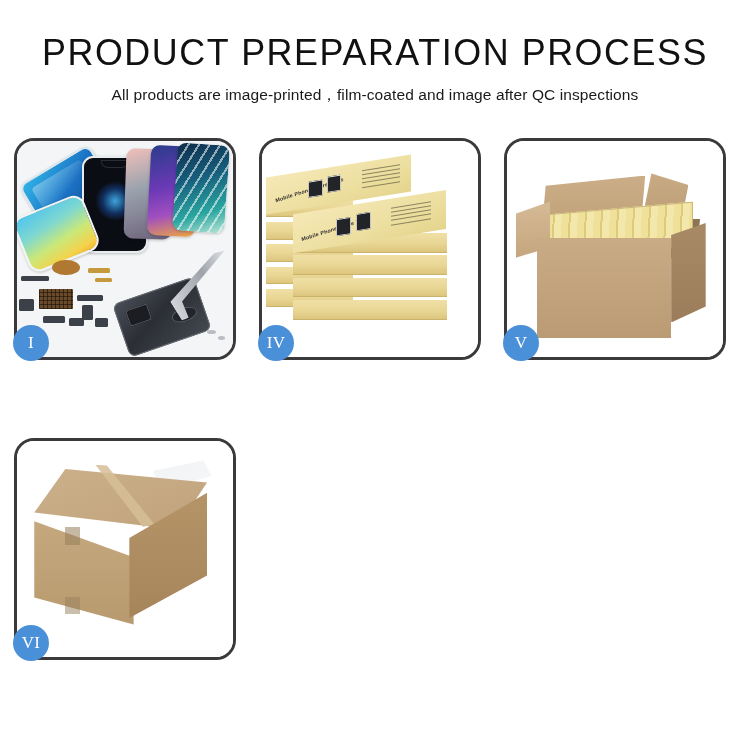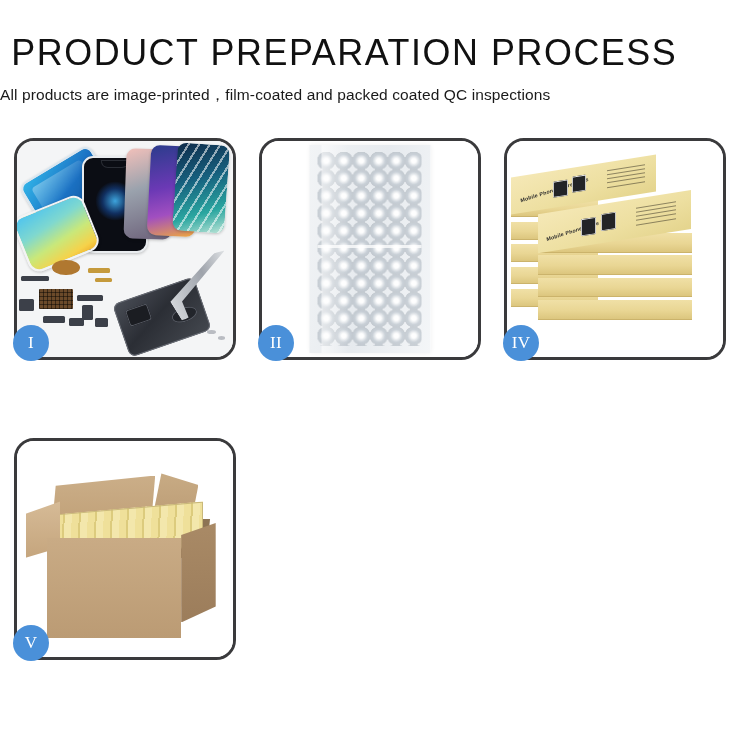--- a/index.html
+++ b/index.html
@@ -17,20 +17,21 @@
     position: relative;
     width: 750px;
     height: 750px;
   }
 
   
   .header {
     position: absolute;
     top: 0; left: 0;
     width: 750px;
+    text-align: center;
   }
   .title {
     margin: 0;
     padding-top: 34px;
     font-size: 37px;
     font-weight: 500;
     letter-spacing: 1.6px;
     color: #111111;
     line-height: 1.05;
     white-space: nowrap;
@@ -373,21 +374,21 @@
     clip-path: polygon(10% 30%, 88% 0%, 100% 46%, 22% 84%);
   }
 </style>
 </head>
 <body>
 
 <div class="page">
 
   <div class="header">
     <h1 class="title">PRODUCT PREPARATION PROCESS</h1>
-    <p class="subtitle">All products are image-printed，film-coated and packed coated QC inspections</p>
+    <p class="subtitle">All products are image-printed，film-coated and image after QC inspections</p>
   </div>
 
   <div class="grid">
 
     <div class="panel tinted">
       <div class="stage">
         <div class="p1-phones">
           <div class="ph ph-a"></div>
           <div class="ph ph-b"></div>
           <div class="ph ph-c"></div>
@@ -410,30 +411,20 @@
           <div class="pt" style="left:36%;top:62%;width:6%;height:9%;"></div>
           <div class="pt light" style="left:88%;top:74%;width:4%;height:4%;border-radius:50%;"></div>
           <div class="pt light" style="left:93%;top:80%;width:3.5%;height:3.5%;border-radius:50%;"></div>
           <div class="backhousing"></div>
           <div class="tweezer"></div>
         </div>
       </div>
       <div class="badge">I</div>
     </div>
 
-    <div class="panel">
-      <div class="stage">
-        <div class="bw-sheet">
-          <div class="bw-bubbles"></div>
-          <div class="bw-gloss"></div>
-          <div class="bw-seam"></div>
-        </div>
-      </div>
-      <div class="badge">II</div>
-    </div>
 
 
     <div class="panel">
       <div class="stage">
         <div class="stack">
 
           <div class="sbox" style="left:0%;top:20%;width:42%;height:9%;"></div>
           <div class="sbox" style="left:0%;top:32%;width:42%;height:9%;"></div>
           <div class="sbox" style="left:0%;top:44%;width:42%;height:9%;"></div>
           <div class="sbox" style="left:0%;top:56%;width:42%;height:9%;"></div>
@@ -476,15 +467,27 @@
         <div class="c5-flapR"></div>
         <div class="c5-inner"></div>
         <div class="c5-goods"></div>
         <div class="c5-flapL"></div>
         <div class="c5-body"></div>
         <div class="c5-side"></div>
       </div>
       <div class="badge">V</div>
     </div>
 
+    <div class="panel">
+      <div class="stage">
+        <div class="c6-wrap"></div>
+        <div class="c6-top"></div>
+        <div class="c6-tape"></div>
+        <div class="c6-left"></div>
+        <div class="c6-right"></div>
+        <div class="c6-sealL"></div>
+        <div class="c6-sealB"></div>
+      </div>
+      <div class="badge">VI</div>
+    </div>
 
   </div>
 </div>
 
 </body></html>

